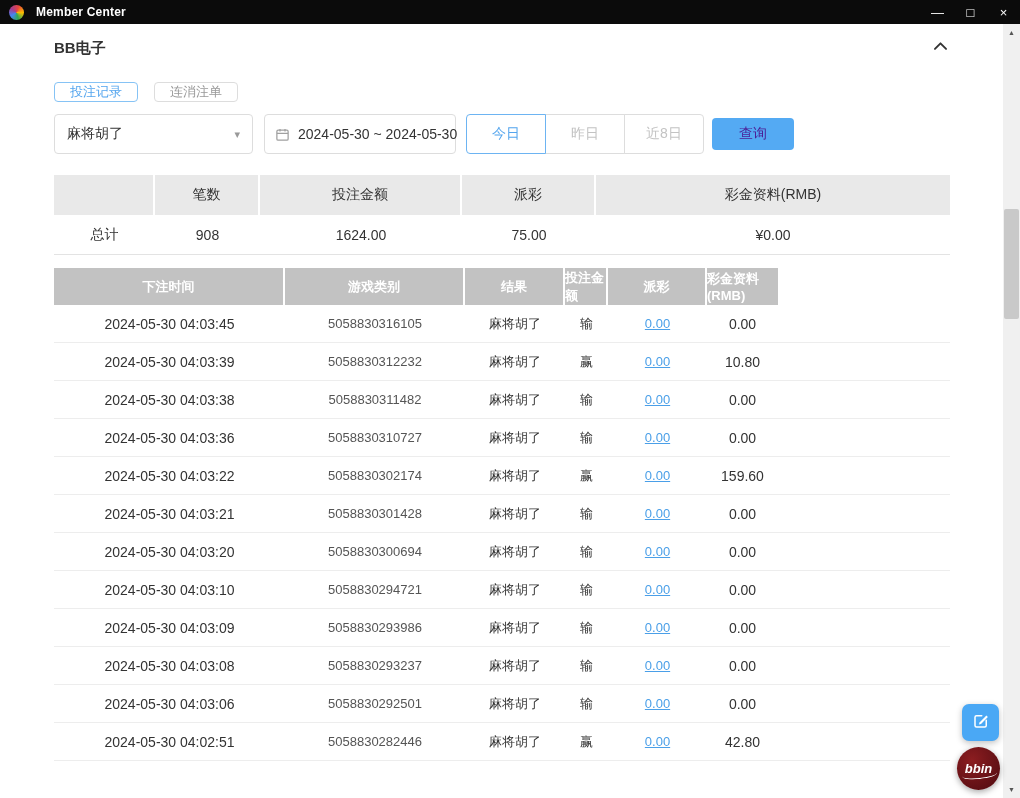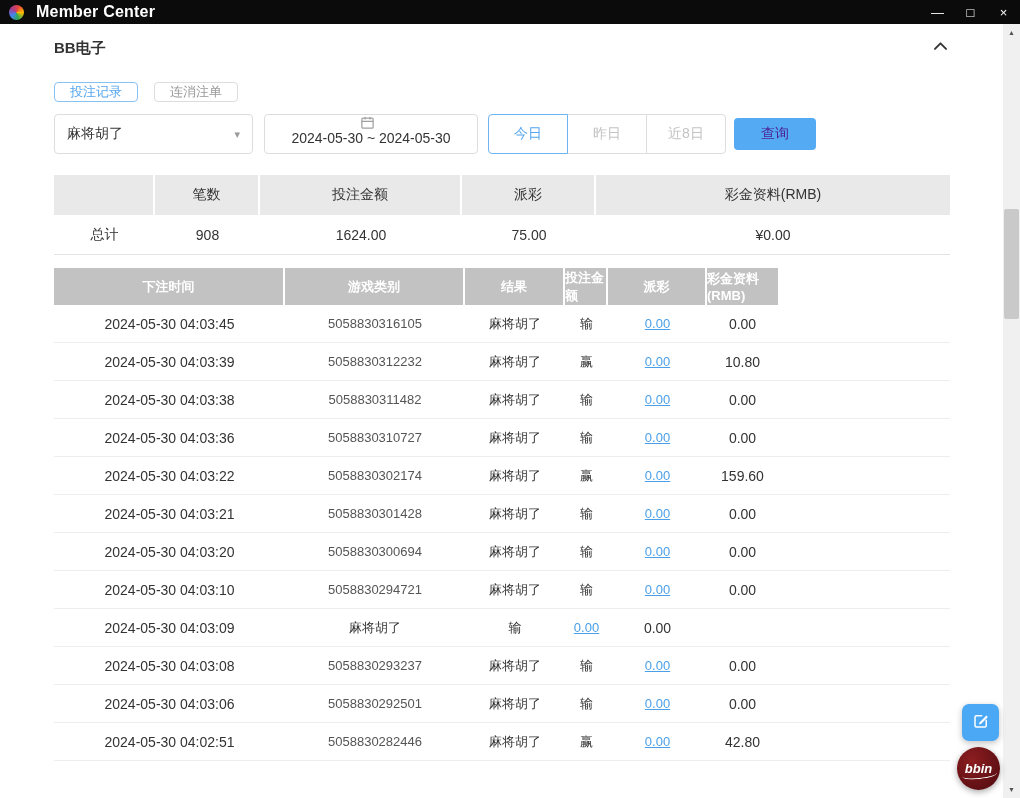--- a/index.html
+++ b/index.html
@@ -4,43 +4,43 @@
 <style>
   * { margin:0; padding:0; box-sizing:border-box; }
   html,body { width:1020px; height:798px; }
   body { font-family:"Liberation Sans","DejaVu Sans",sans-serif; background:#fff; overflow:hidden; }
   .window { position:relative; width:1020px; height:798px; background:#fff; overflow:hidden; }
 
   
   .titlebar { position:absolute; top:0; left:0; right:0; height:24px; background:#0b0b0b; display:flex; align-items:center; color:#fff; z-index:30; }
   .app-icon { width:15px; height:15px; border-radius:50%; margin-left:9px; flex:0 0 15px;
     background:conic-gradient(from 20deg,#e8453c,#fbbd00,#30a851,#4285f4,#a63d8f,#e8453c); }
-  .titlebar-title { margin-left:12px; font-size:16px; font-weight:bold; letter-spacing:.2px; }
+  .titlebar-title { margin-left:12px; font-size:12px; font-weight:bold; letter-spacing:.2px; }
   .controls { margin-left:auto; display:flex; height:100%; }
   .ctrl { width:33px; height:100%; display:flex; align-items:center; justify-content:center; font-size:13px; color:#fff; cursor:pointer; }
 
   
   .main { position:absolute; top:24px; left:0; width:1003px; height:774px; background:#fff; overflow:hidden; }
   .content { padding:14px 0 0 54px; width:950px; }
 
   .page-header { width:896px; display:flex; justify-content:space-between; align-items:center; height:20px; }
   .page-title { font-size:15px; font-weight:bold; color:#333; }
   .collapse-btn { cursor:pointer; display:flex; align-items:center; }
 
   .tabs { margin-top:24px; display:flex; gap:16px; }
   .tab { height:20px; padding:0 15px; border:1px solid #ddd; border-radius:4px; background:#fff;
     font-size:13px; color:#999; display:flex; align-items:center; cursor:pointer; }
   .tab.active { border-color:#86c3f5; color:#54a5ee; }
 
   .filters { margin-top:12px; display:flex; align-items:center; }
   .select { width:199px; height:40px; border:1px solid #ddd; border-radius:4px; display:flex; align-items:center;
     padding:0 12px; font-size:14px; color:#333; cursor:pointer; background:#fff; }
   .select .chev { margin-left:auto; color:#999; font-size:11px; }
-  .datepicker { margin-left:11px; width:214px; height:40px; border:1px solid #ddd; border-radius:4px; display:flex;
-    align-items:center; padding:0 10px; font-size:14px; color:#333; cursor:pointer; background:#fff; white-space:nowrap;flex-direction:column; }
+  .datepicker { margin-left:11px; width:192px; height:40px; border:1px solid #ddd; border-radius:4px; display:flex;
+    align-items:center; padding:0 10px; font-size:14px; color:#333; cursor:pointer; background:#fff; white-space:nowrap; }
   .cal-icon { margin-right:8px; display:flex; align-items:center; }
   .quick { margin-left:10px; display:flex; }
   .qbtn { width:80px; height:40px; border:1px solid #ddd; background:#fff; color:#c3c3c3; font-size:14px; cursor:pointer;
     font-family:inherit; }
   .qbtn + .qbtn { margin-left:-1px; }
   .qbtn:first-child { border-radius:4px 0 0 4px; }
   .qbtn:last-child { border-radius:0 4px 4px 0; }
   .qbtn.active { border-color:#6db4f2; color:#54a5ee; position:relative; z-index:1; }
   .search-btn { margin-left:8px; width:82px; height:32px; background:#54aaf3; color:#4c1d95; border:none; border-radius:4px;
     font-size:14px; cursor:pointer; font-family:inherit; }
@@ -260,20 +260,21 @@
     <div class="td c-result">输</div>
     <div class="td c-bet">
                 <a class="bet-link">0.00</a>
               </div>
     <div class="td c-payout">0.00</div>
     <div class="td c-bonus"></div>
   </div>
 
   <div class="trow">
     <div class="td c-time">2024-05-30 04:03:09</div>
+    <div class="td c-order">5058830293986</div>
     <div class="td c-game">麻将胡了</div>
     <div class="td c-result">输</div>
     <div class="td c-bet">
                 <a class="bet-link">0.00</a>
               </div>
     <div class="td c-payout">0.00</div>
     <div class="td c-bonus"></div>
   </div>
 
   <div class="trow">

